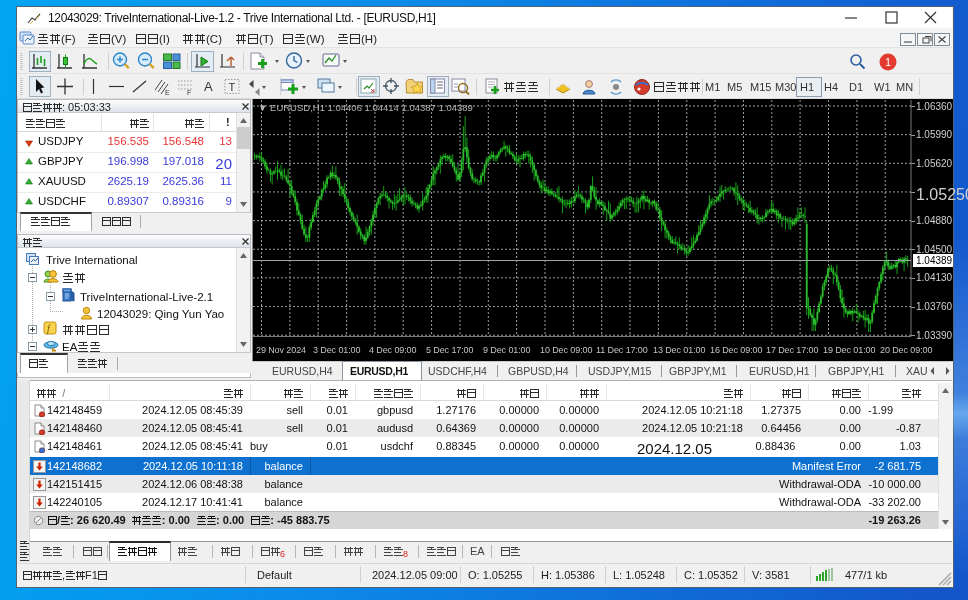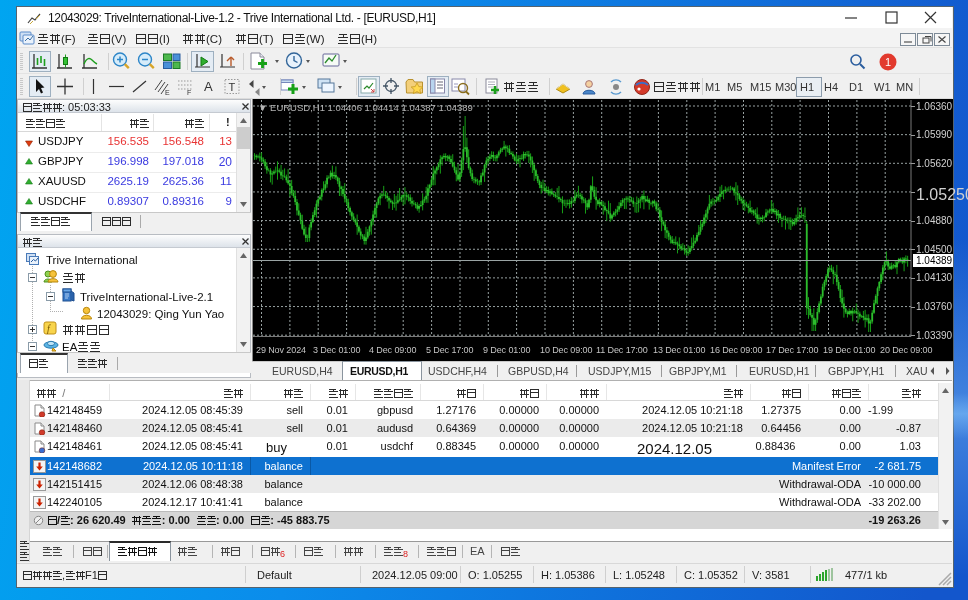--- a/index.html
+++ b/index.html
@@ -280,21 +280,21 @@
 <div class="abs" style="left:95px;top:135px;width:54px;text-align:right;font-size:11.5px;color:#e83333">156.535</div>
 <div class="abs" style="left:150px;top:135px;width:54px;text-align:right;font-size:11.5px;color:#e83333">156.548</div>
 <div class="abs" style="left:200px;top:135px;width:32px;text-align:right;font-size:11.5px;color:#e83333">13</div>
 <div class="abs" style="left:18px;top:151.5px;width:218px;height:1px;background:#ececec"></div>
 <svg class="abs" style="left:24px;top:157px" width="10" height="11">
     <path d="M5 1.5 L8.5 7 h-7 z" fill="#2fae2f" stroke="#157a15" stroke-width="0.6"></path>
   </svg>
 <div class="abs" style="left:38px;top:155px;font-size:11.5px;color:#111">GBPJPY</div>
 <div class="abs" style="left:95px;top:155px;width:54px;text-align:right;font-size:11.5px;color:#3a3ae0">196.998</div>
 <div class="abs" style="left:150px;top:155px;width:54px;text-align:right;font-size:11.5px;color:#3a3ae0">197.018</div>
-<div class="abs" style="left:200px;top:155px;width:32px;text-align:right;font-size:12px;color:#3a3ae0">20</div>
+<div class="abs" style="left:200px;top:155px;width:32px;text-align:right;font-size:15px;color:#3a3ae0">20</div>
 <div class="abs" style="left:18px;top:171.5px;width:218px;height:1px;background:#ececec"></div>
 <svg class="abs" style="left:24px;top:177px" width="10" height="11">
     <path d="M5 1.5 L8.5 7 h-7 z" fill="#2fae2f" stroke="#157a15" stroke-width="0.6"></path>
   </svg>
 <div class="abs" style="left:38px;top:175px;font-size:11.5px;color:#111">XAUUSD</div>
 <div class="abs" style="left:95px;top:175px;width:54px;text-align:right;font-size:11.5px;color:#3a3ae0">2625.19</div>
 <div class="abs" style="left:150px;top:175px;width:54px;text-align:right;font-size:11.5px;color:#3a3ae0">2625.36</div>
 <div class="abs" style="left:200px;top:175px;width:32px;text-align:right;font-size:11.5px;color:#3a3ae0">11</div>
 <div class="abs" style="left:18px;top:191.5px;width:218px;height:1px;background:#ececec"></div>
 <svg class="abs" style="left:24px;top:197px" width="10" height="11">
@@ -524,21 +524,21 @@
 <div class="abs" style="left:808px;top:422px;width:53px;text-align:right;font-size:11px;color:#111">0.00</div>
 <div class="abs" style="left:868px;top:422px;width:53px;text-align:right;font-size:11px;color:#111">-0.87</div>
 <div class="abs" style="left:30px;top:437px;width:908px;height:18px;background:#fff"></div>
 <svg class="abs" style="left:33px;top:440px" width="13" height="13">
     <path d="M2 1 h6 l3 3 v8 h-9 z" fill="#fff" stroke="#8a8a8a"></path>
     <path d="M8 1 v3 h3" fill="#e8e8e8" stroke="#8a8a8a"></path>
     <circle cx="9" cy="10.5" r="2.8" fill="#3a6ed0" stroke="#7a1a08" stroke-width="0.5"></circle>
   </svg>
 <div class="abs" style="left:47px;top:440px;font-size:11px;color:#111">142148461</div>
 <div class="abs" style="left:109px;top:440px;width:134px;text-align:right;font-size:11px;color:#111">2024.12.05 08:45:41</div>
-<div class="abs" style="left:250px;top:440px;width:53px;text-align:center;font-size:13px;color:#111">buy</div>
+<div class="abs" style="left:250px;top:440px;width:53px;text-align:left;font-size:11px;color:#111">buy</div>
 <div class="abs" style="left:310px;top:440px;width:38px;text-align:right;font-size:11px;color:#111">0.01</div>
 <div class="abs" style="left:355px;top:440px;width:58px;text-align:right;font-size:11px;color:#111">usdchf</div>
 <div class="abs" style="left:420px;top:440px;width:56px;text-align:right;font-size:11px;color:#111">0.88345</div>
 <div class="abs" style="left:483px;top:440px;width:56px;text-align:right;font-size:11px;color:#111">0.00000</div>
 <div class="abs" style="left:546px;top:440px;width:53px;text-align:right;font-size:11px;color:#111">0.00000</div>
 <div class="abs" style="left:606px;top:440px;width:137px;text-align:center;font-size:15px;color:#111">2024.12.05 10:21:19</div>
 <div class="abs" style="left:750px;top:440px;width:51px;text-align:center;font-size:11px;color:#111">0.88436</div>
 <div class="abs" style="left:808px;top:440px;width:53px;text-align:right;font-size:11px;color:#111">0.00</div>
 <div class="abs" style="left:868px;top:440px;width:53px;text-align:right;font-size:11px;color:#111">1.03</div>
 <div class="abs" style="left:30px;top:457px;width:908px;height:18px;background:#0e71d0"></div>

